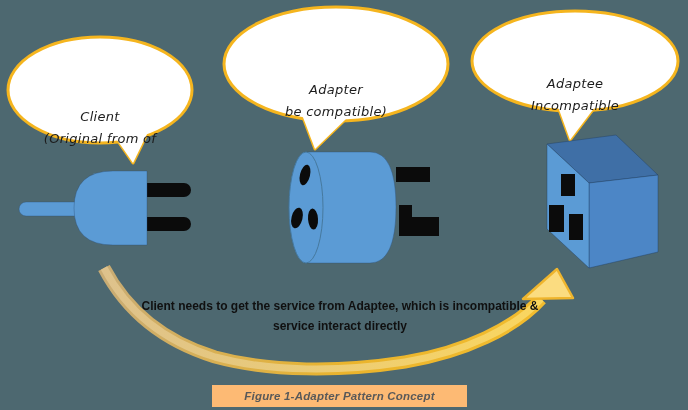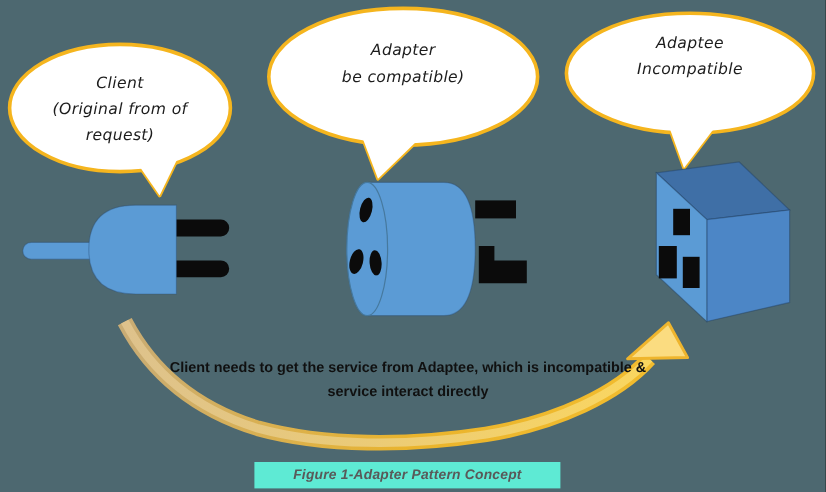--- a/index.html
+++ b/index.html
@@ -2,33 +2,33 @@
 <html><head>
 <meta charset="utf-8">
 <style>
   html,body{margin:0;padding:0;background:#222;}
   body{width:688px;height:410px;overflow:hidden;font-family:"Liberation Sans",sans-serif;}
   .stage{position:relative;width:688px;height:410px;background:#4D6870;}
   .stage > svg{position:absolute;left:0;top:0;}
   .bubble-text{
     position:absolute;display:flex;flex-direction:column;
     font-family:"DejaVu Sans",sans-serif;font-style:italic;
-    color:#1c1c1c;font-size:13px;line-height:22px;letter-spacing:.3px;text-align:center;
+    color:#1c1c1c;font-size:13px;line-height:22px;letter-spacing:.3px;text-align:center;margin-top:47px;
   }
   .bubble-text div{white-space:nowrap;}
   .bubble-text .gap{margin-top:12px;}
   .note-text{
     position:absolute;left:99px;top:296px;width:482px;text-align:center;
     font-weight:bold;font-size:12px;line-height:20px;color:#101010;
     font-family:"Liberation Sans",sans-serif;
   }
   .note-text div{white-space:nowrap;}
   .caption-bar{
     position:absolute;left:212px;top:385px;width:255px;height:22px;
-    background:#5eead4;display:flex;align-items:center;justify-content:center;
+    background:#fdba74;display:flex;align-items:center;justify-content:center;
   }
   .caption-bar span{
     font-size:11.5px;font-weight:bold;font-style:italic;color:#595959;
     font-family:"Liberation Sans",sans-serif;white-space:nowrap;letter-spacing:.2px;
   }
 </style>
 </head>
 <body>
 
 <div class="stage">
@@ -97,21 +97,20 @@
         <rect x="561" y="174" width="14" height="22" fill="#0B0B0B"></rect>
         <rect x="549" y="205" width="15" height="27" fill="#0B0B0B"></rect>
         <rect x="569" y="214" width="14" height="26" fill="#0B0B0B"></rect>
       </g>
     </g>
   </svg>
 
   <div class="bubble-text" style="left:15px;top:59px;width:170px;">
     <div>Client</div>
     <div>(Original from of</div>
-    <div>request)</div>
   </div>
 
   <div class="bubble-text" style="left:226px;top:32px;width:220px;">
     <div>Adapter</div>
     <div>be compatible)</div>
   </div>
 
   <div class="bubble-text" style="left:489px;top:26px;width:172px;">
     <div>Adaptee</div>
     <div>Incompatible</div>

